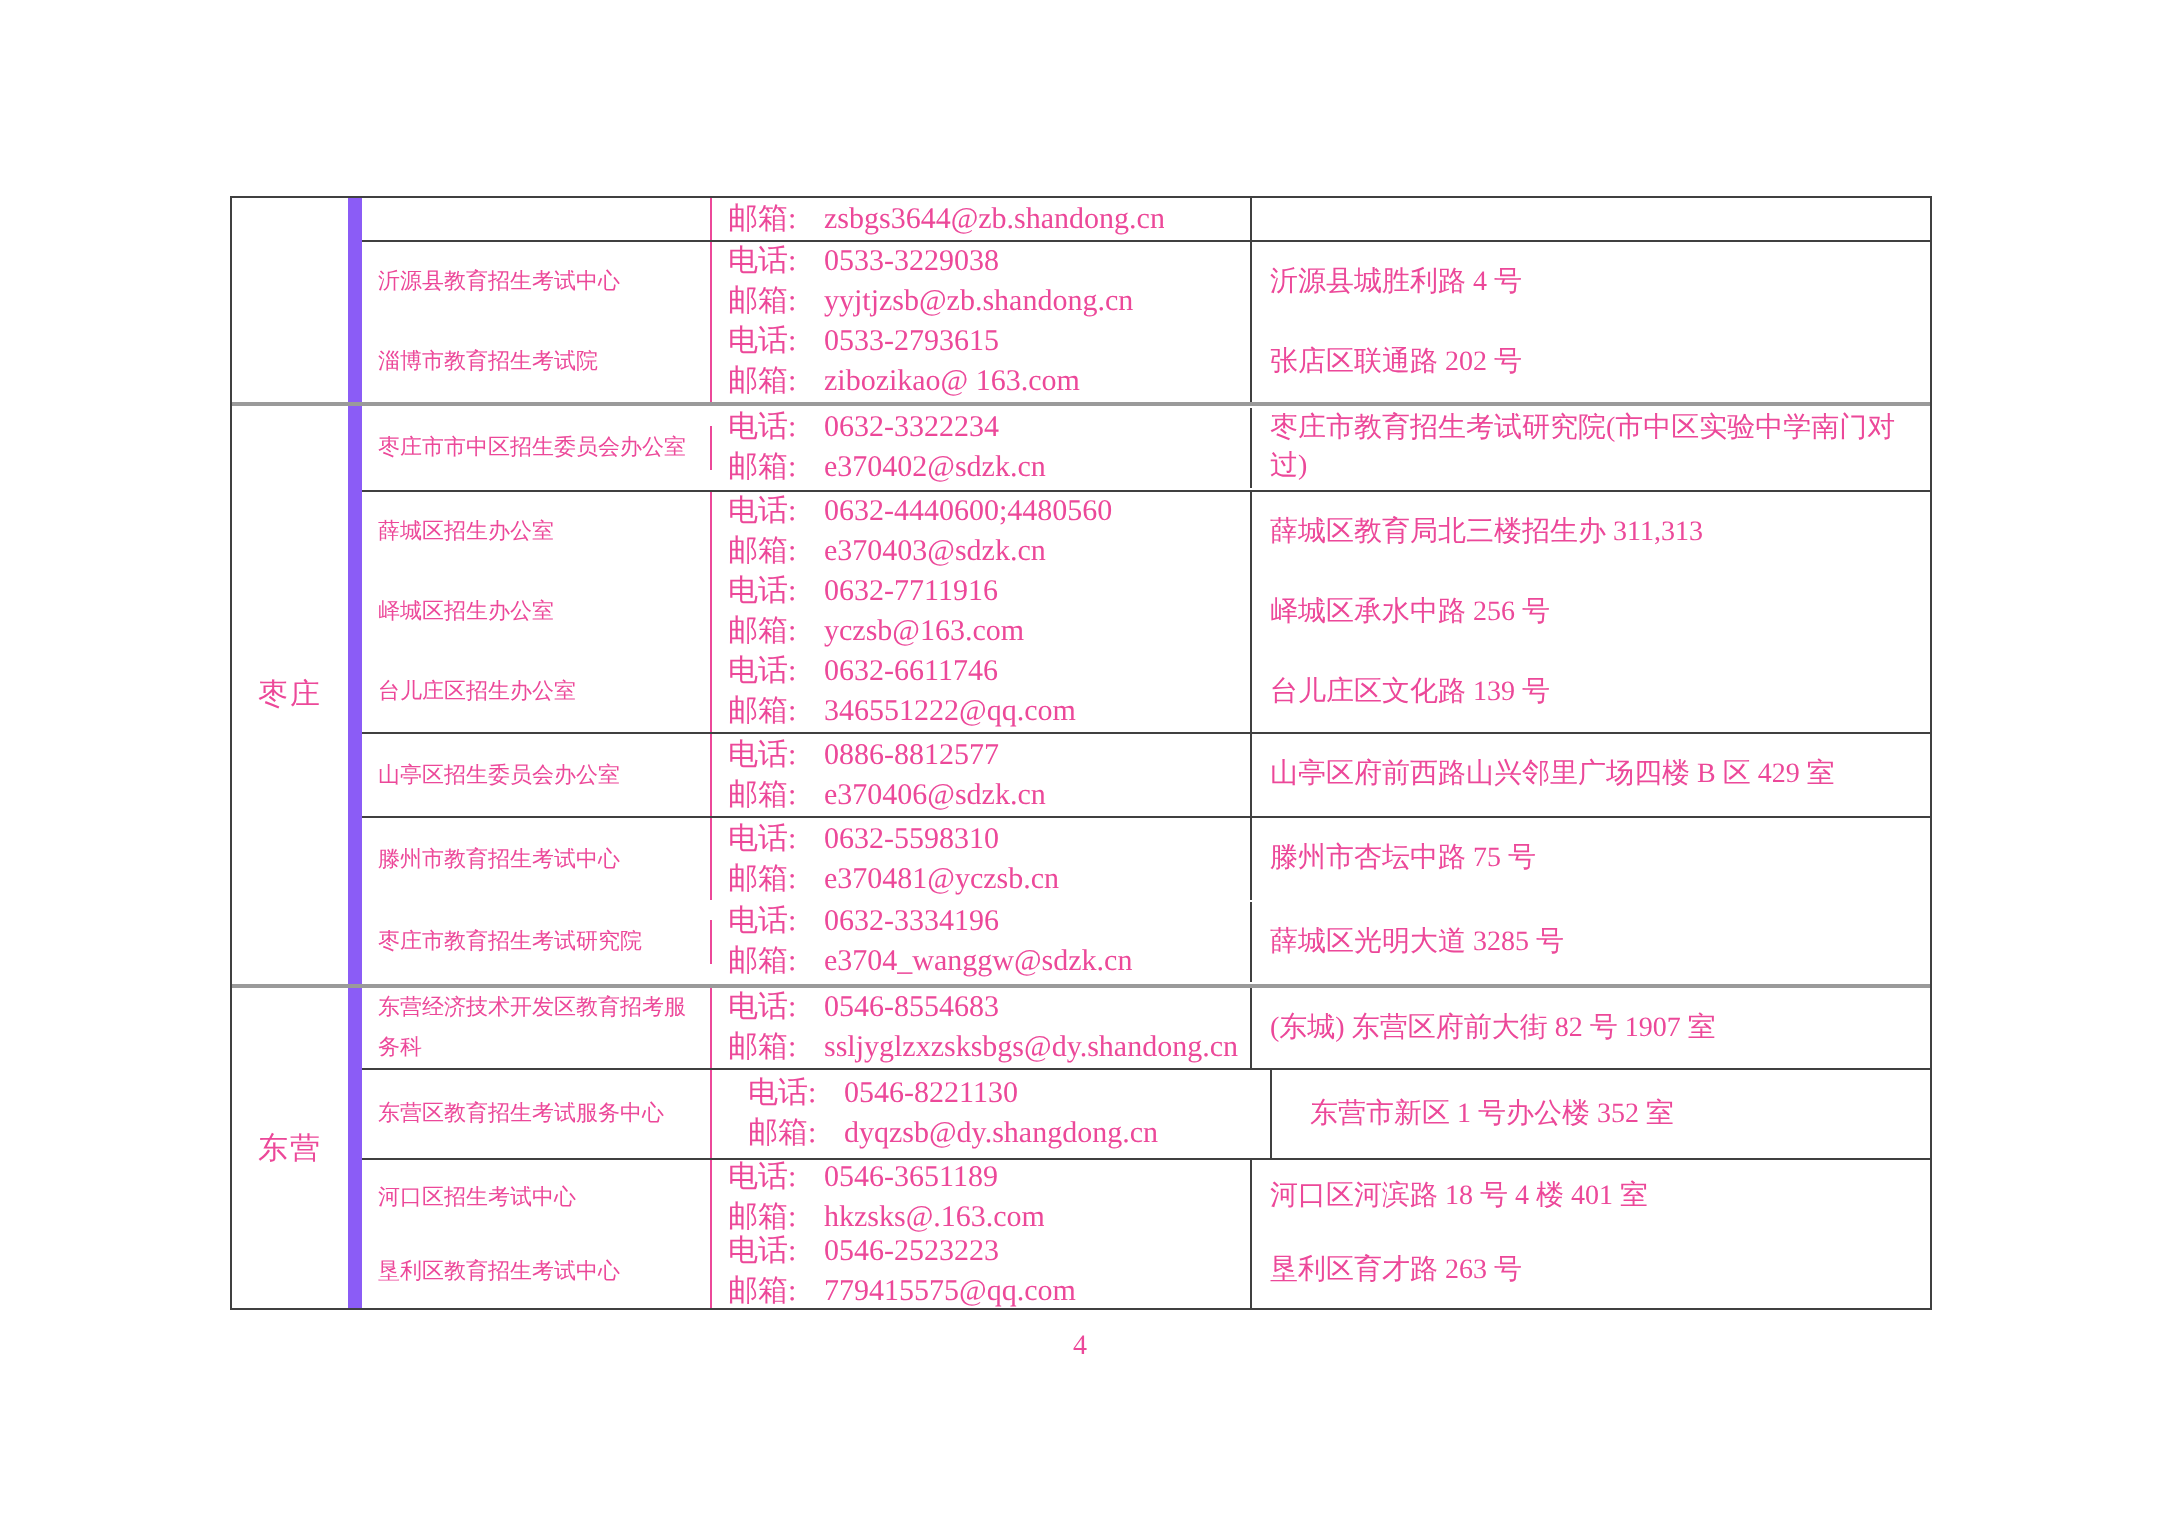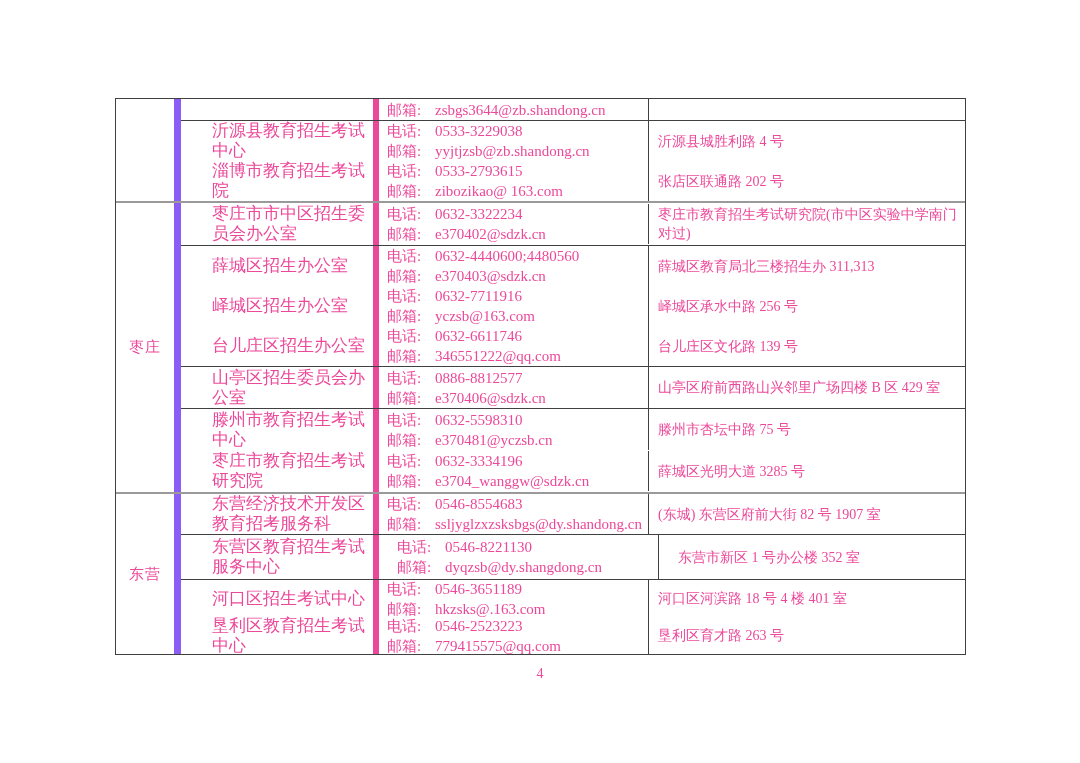--- a/index.html
+++ b/index.html
@@ -18,23 +18,23 @@
   .city {
     width:65px; box-sizing:border-box; border-right:7px solid #8b5cf6;
     display:flex; align-items:center; justify-content:center;
     font-size:15px; letter-spacing:1px;
   }
   .content { flex:1; min-width:0; }
   .group { border-bottom:1px solid #404040; }
   .group:last-child { border-bottom:none; }
   .row { display:flex; }
   .org {
-    width:175px; box-sizing:border-box; border-right:6px solid #ec4899;
+    width:175px; box-sizing:border-box; border-right:1px solid #ec4899;
     padding:1px 6px 1px 8px; display:flex; align-items:center;
-    font-size:17px; line-height:20px;margin-left:23px;
+    font-size:11px; line-height:20px;
   }
   .contact {
     width:270px; box-sizing:border-box; border-right:1px solid #404040;
     display:flex; flex-direction:column; justify-content:center;
     padding:0 4px 0 8px; font-size:15px; line-height:20px;
   }
   .addr {
     flex:1; box-sizing:border-box; display:flex; align-items:center;
     padding:1px 4px 1px 9px; font-size:14px; line-height:19px;
   }

